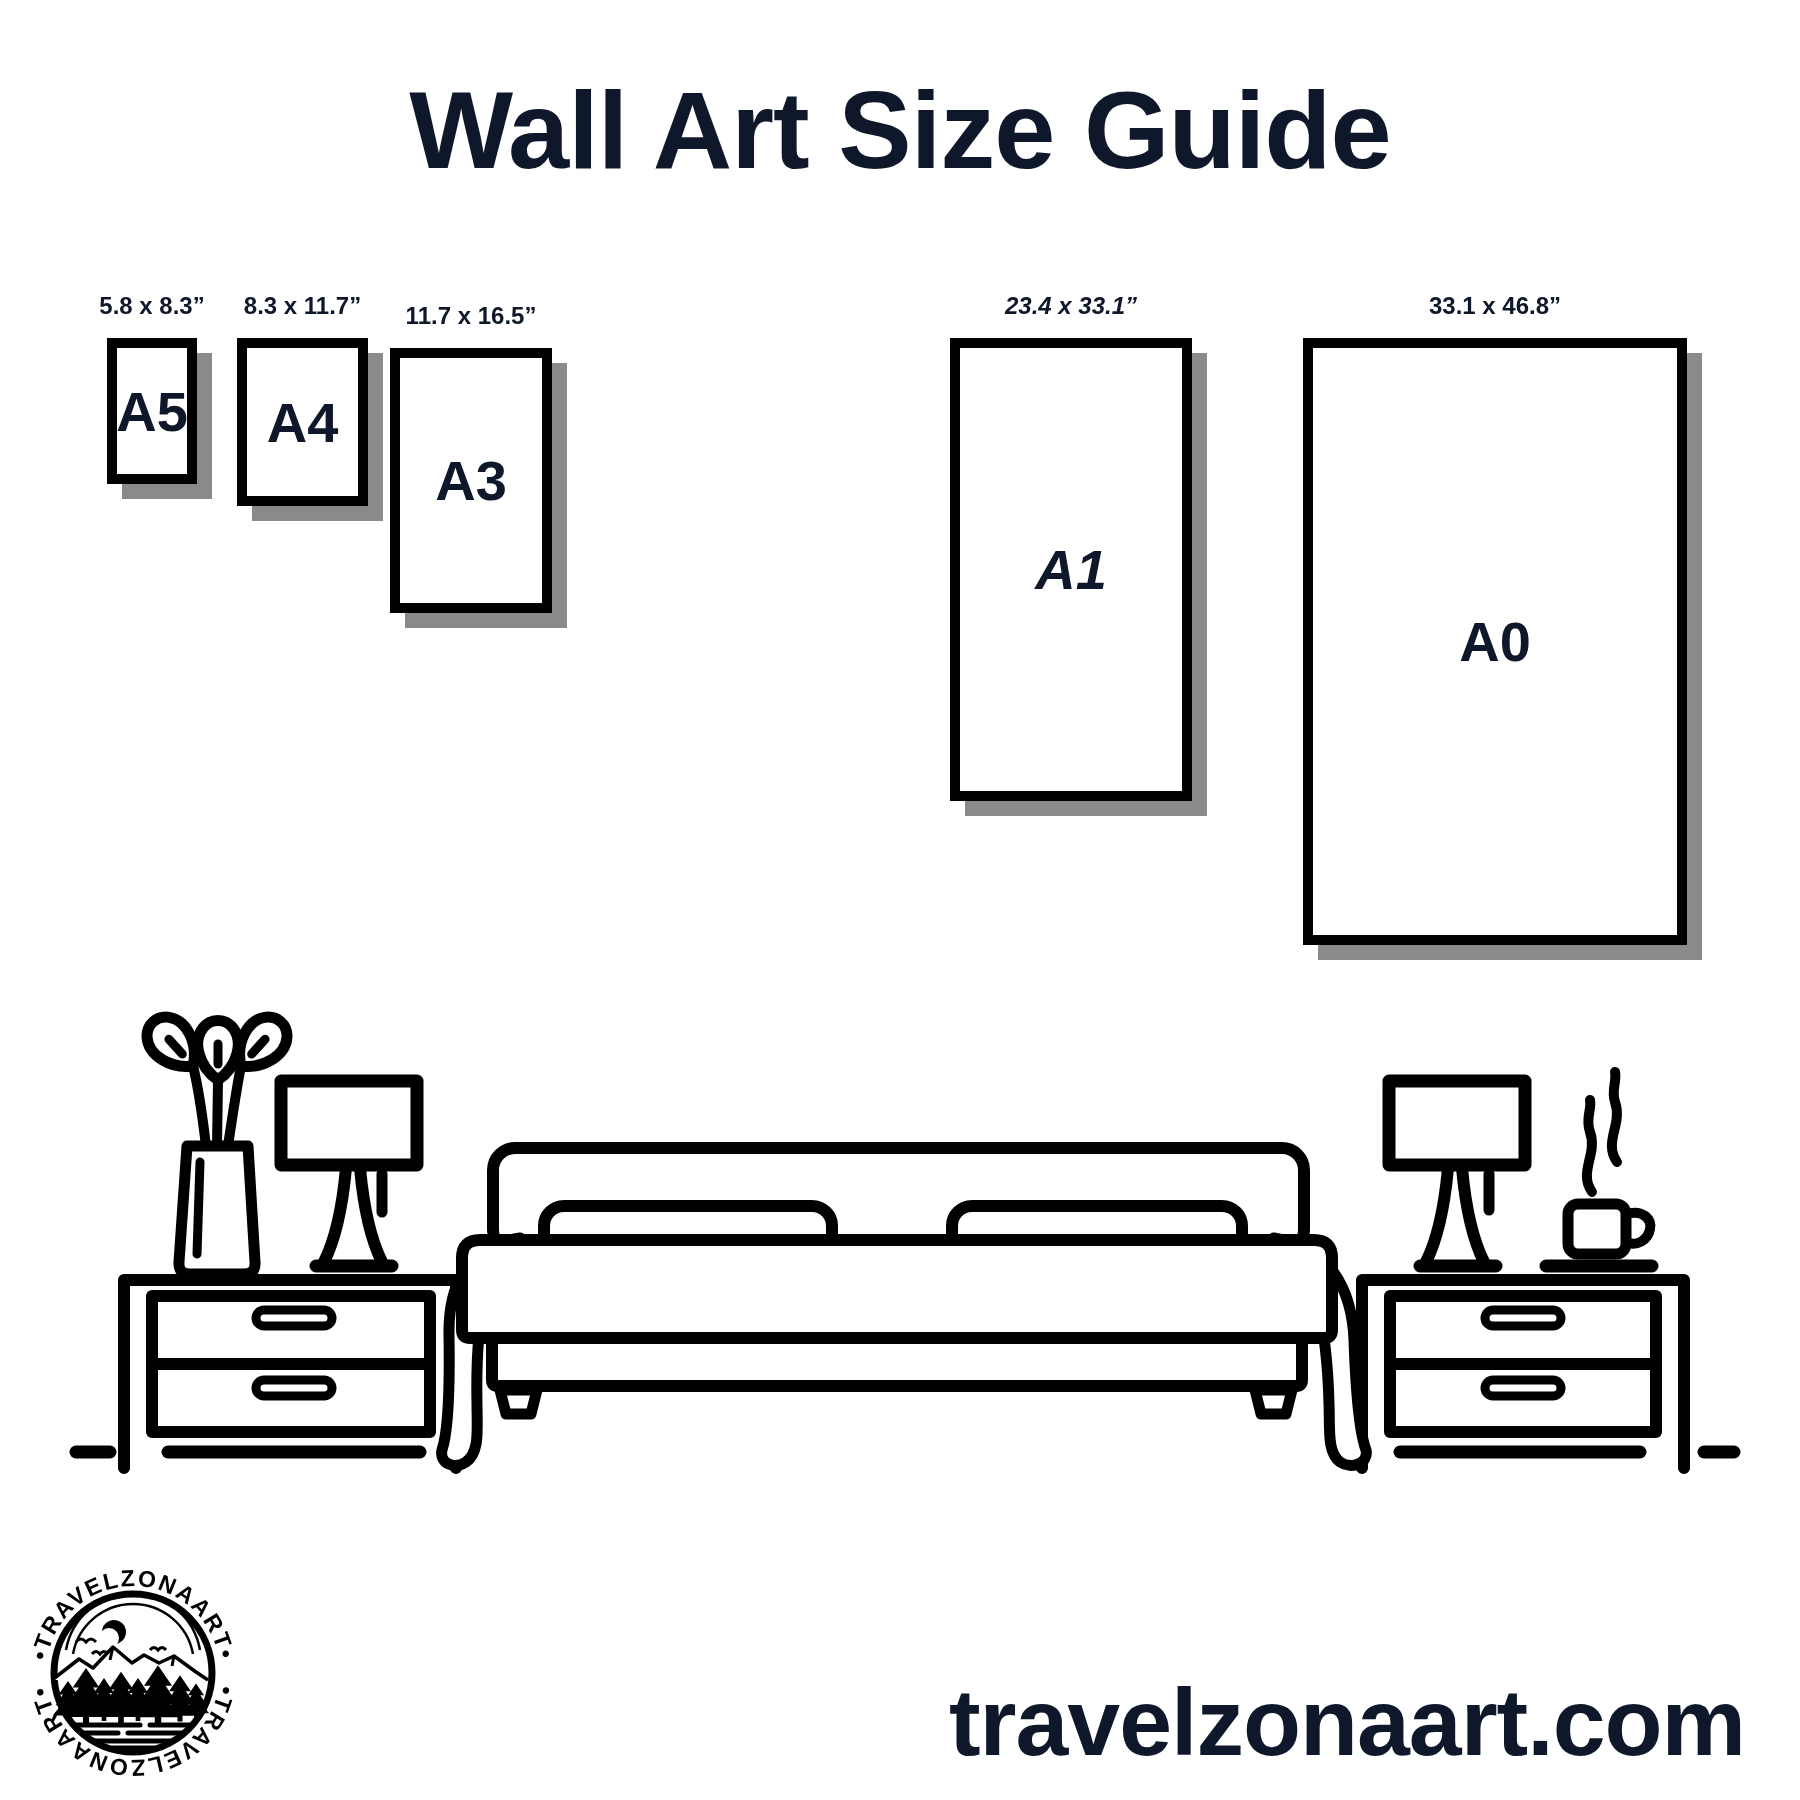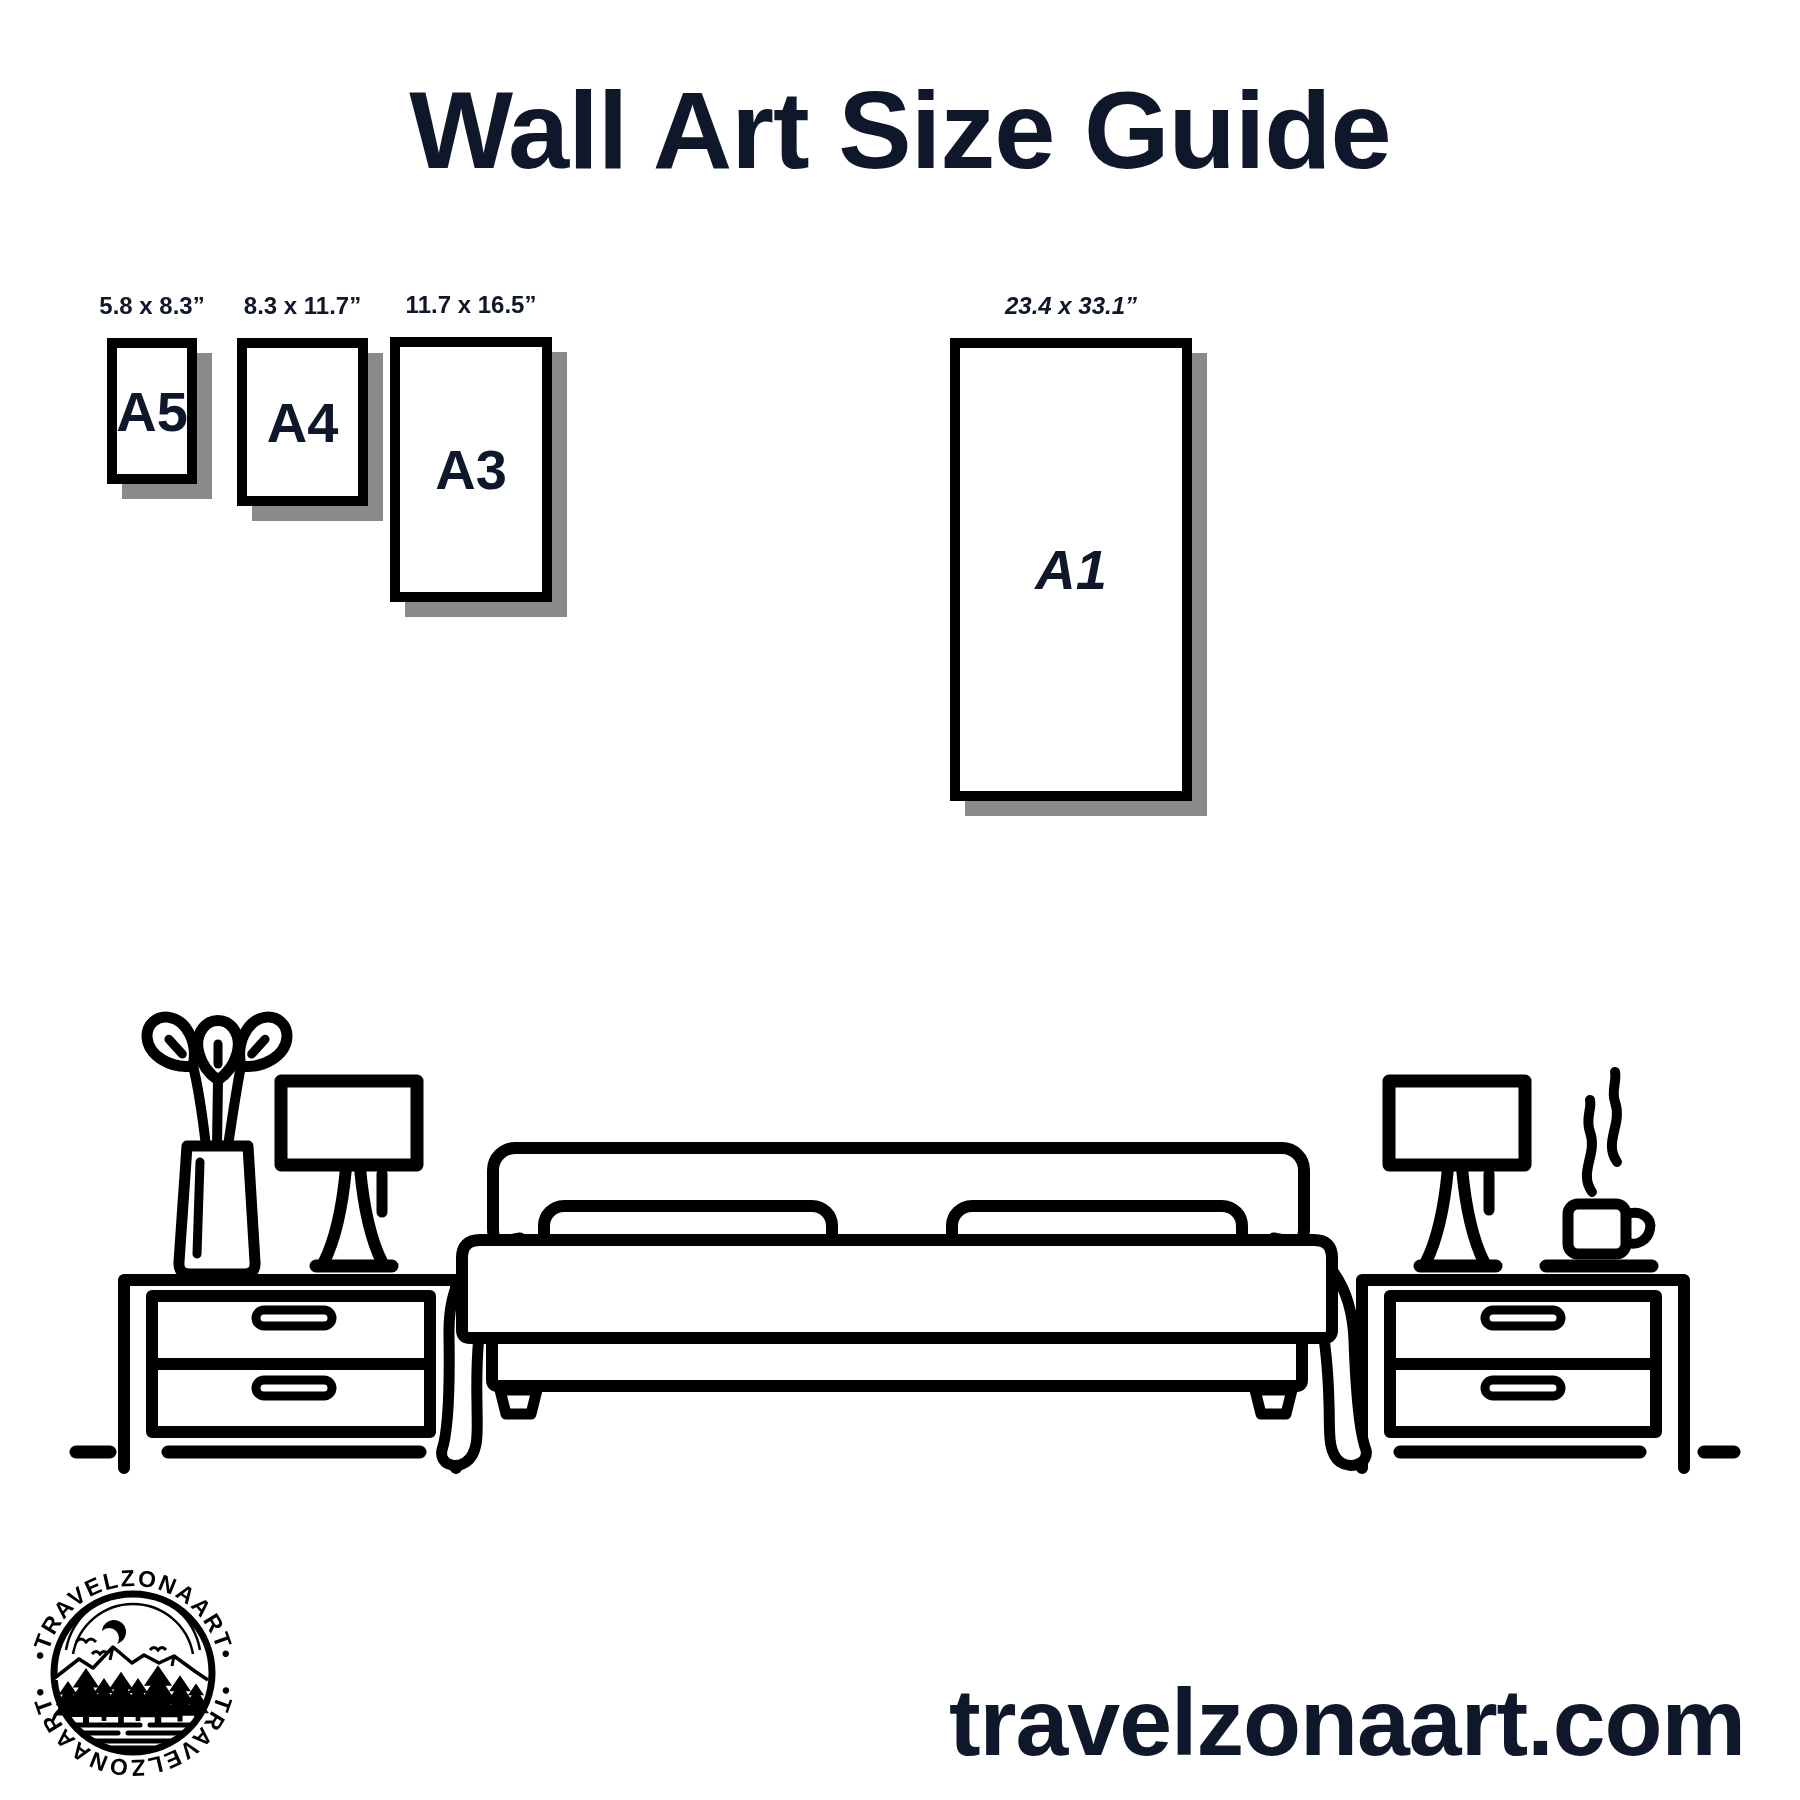--- a/index.html
+++ b/index.html
@@ -21,21 +21,21 @@
     box-shadow:15px 15px 0 0 #8a8a8a;
     display:flex;align-items:center;justify-content:center;
   }
   .paper-letter{font-size:56px;font-weight:bold;}
   .dim-label{
     position:absolute;top:-46px;left:50%;transform:translateX(-50%);
     font-size:24px;font-weight:bold;white-space:nowrap;
   }
   .pi-a5{left:107px;top:338px;width:90px;height:146px;}
   .pi-a4{left:237px;top:338px;width:131px;height:168px;}
-  .pi-a3{left:390px;top:337px;width:162px;height:265px;}
+  .pi-a3{left:390px;top:348px;width:162px;height:265px;}
   .pi-a2{left:650px;top:338px;width:248px;height:344px;}
   .pi-a1{left:950px;top:338px;width:242px;height:463px;font-style:italic;}
   .pi-a0{left:1303px;top:338px;width:384px;height:607px;}
   
   .scene{position:absolute;left:0;top:940px;width:1800px;height:540px;}
   
   .logo{position:absolute;left:22px;top:1562px;width:222px;height:222px;}
   .logo text{font-family:"Liberation Sans","DejaVu Sans",sans-serif;}
   
   .website{
@@ -65,20 +65,26 @@
   <div class="paper-item pi-a3">
     <div class="dim-label">11.7 x 16.5”</div>
     <div class="paper-box">
       <span class="paper-letter">A3</span>
     </div>
   </div>
   <div class="paper-item pi-a1">
     <div class="dim-label">23.4 x 33.1”</div>
     <div class="paper-box">
       <span class="paper-letter">A1</span>
+    </div>
+  </div>
+  <div class="paper-item pi-a0">
+    <div class="dim-label">33.1 x 46.8”</div>
+    <div class="paper-box">
+      <span class="paper-letter">A0</span>
     </div>
   </div>
 
   <svg class="scene" viewBox="0 940 1800 540" fill="none" stroke="#000" stroke-width="12" stroke-linecap="round" stroke-linejoin="round">
 
     <g>
       <path d="M 124 1468 L 124 1280 L 456 1280 L 456 1468"></path>
       <rect x="152" y="1296" width="278" height="136" fill="#fff"></rect>
       <path d="M 152 1364 L 430 1364"></path>
       <rect x="256" y="1310" width="76" height="16" rx="8" stroke-width="9" fill="#fff"></rect>

